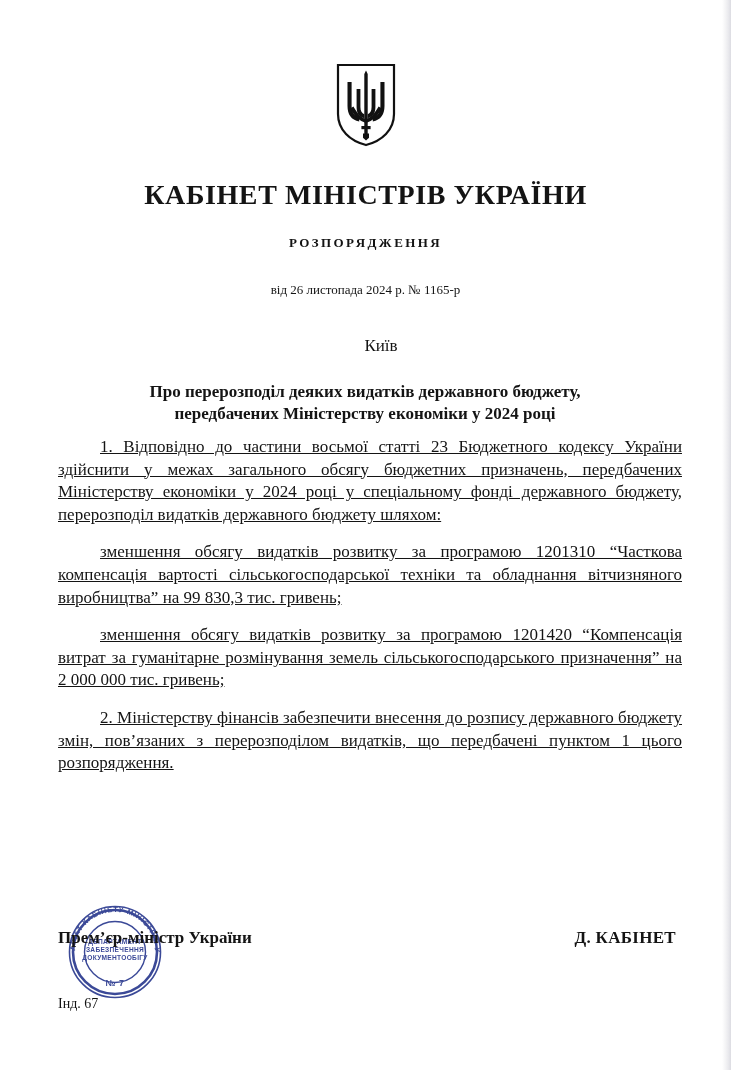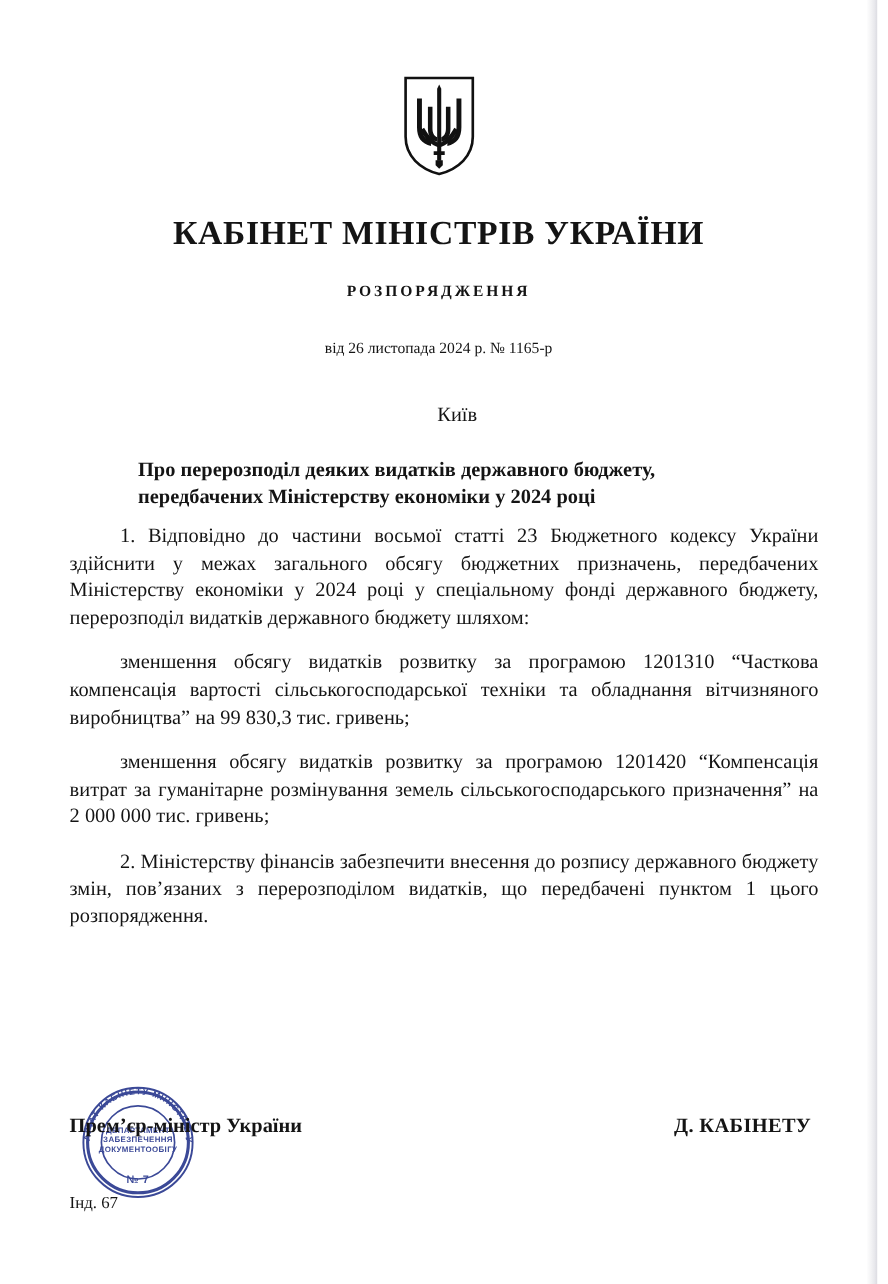--- a/index.html
+++ b/index.html
@@ -98,39 +98,41 @@
     font-size: 17px;
     font-weight: normal;
     margin-left: 33px;
   }
 
   .doc-subject {
     position: absolute;
     top: 381px;
     left: 115px;
     width: 500px;
+    text-align: center;
     font-size: 17px;
     font-weight: bold;
     line-height: 1.32;
   }
 
   
   .body-block {
     position: absolute;
     top: 436px;
     left: 58px;
     width: 624px;
   }
   .para {
     font-size: 17px;
     line-height: 1.33;
     text-align: justify;
     text-indent: 42px;
     margin: 0 0 15px 0;
     hyphens: none;
+    text-decoration: underline;
   }
   .para:last-child { margin-bottom: 0; }
 
   
   .sign-row {
     position: absolute;
     top: 928px;
     left: 58px;
     width: 624px;
     display: flex;
@@ -229,19 +231,19 @@
         <text x="52" y="44" font-size="6.6" text-anchor="middle" letter-spacing="0.3">ДЕПАРТАМЕНТ</text>
         <text x="52" y="52" font-size="6.6" text-anchor="middle" letter-spacing="0.3">ЗАБЕЗПЕЧЕННЯ</text>
         <text x="52" y="60" font-size="6.6" text-anchor="middle" letter-spacing="0.3">ДОКУМЕНТООБІГУ</text>
         <text x="52" y="86" font-size="9" text-anchor="middle" letter-spacing="0.6">№ 7</text>
       </g>
     </svg>
   </div>
 
   <div class="sign-row">
     <span class="sign-title">Прем’єр-міністр України</span>
-    <span class="sign-name">Д. КАБІНЕТУ</span>
+    <span class="sign-name">Д. КАБІНЕТ</span>
   </div>
 
   <div class="index-line">Інд. 67</div>
 
   <div class="page-edge"></div>
 </div>
 
 </body></html>

